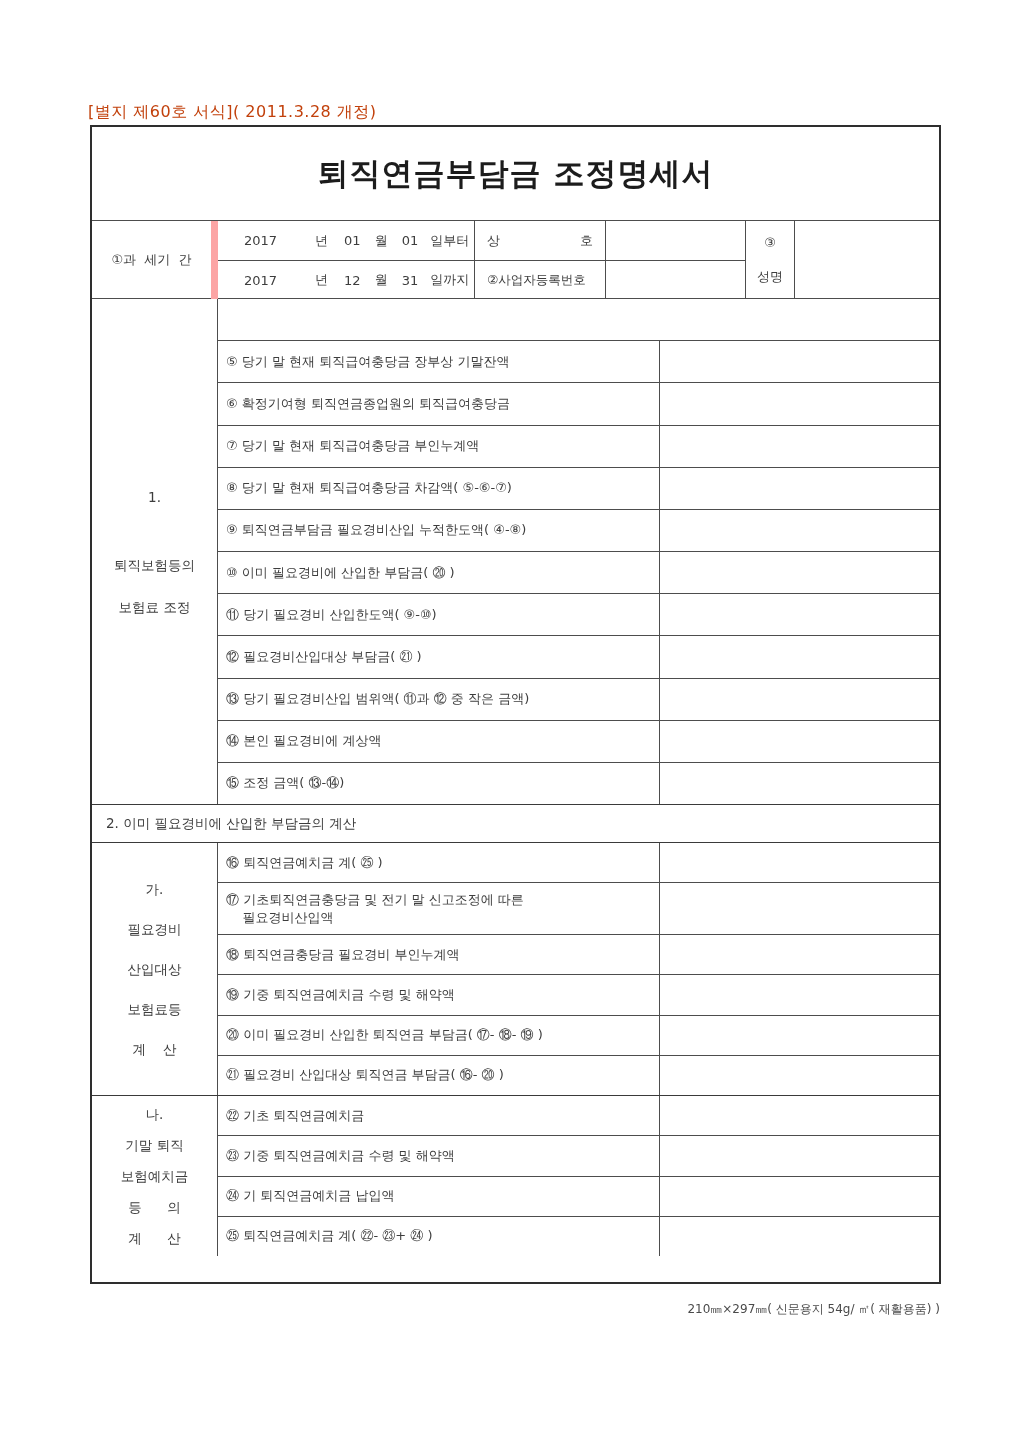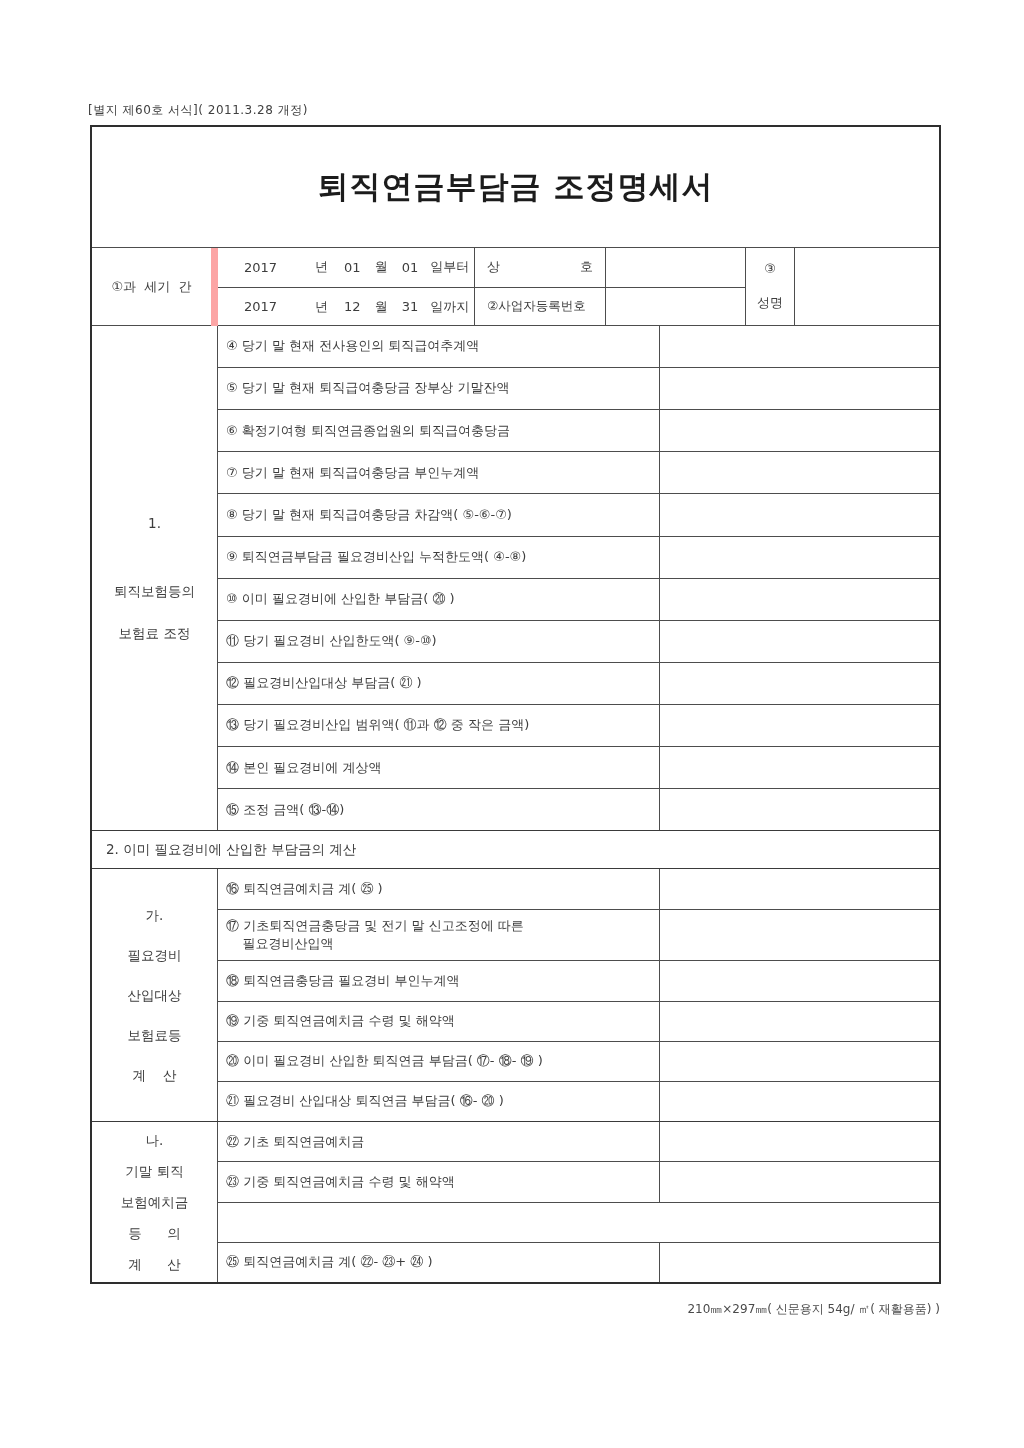--- a/index.html
+++ b/index.html
@@ -4,29 +4,29 @@
 <style>
   * { margin:0; padding:0; box-sizing:border-box; }
   html,body { background:#ffffff; }
   body {
     width:1024px; height:1448px; position:relative;
     font-family:"DejaVu Sans","Liberation Sans",sans-serif;
     color:#3d3d3d;
   }
   .note-top {
     position:absolute; left:88px; top:102px;
-    font-size:12px; color:#404040; letter-spacing:0.5px; white-space:pre;
+    font-size:16px; color:#c2410c; letter-spacing:0.5px; white-space:pre;
   }
   .form-box {
     position:absolute; left:90px; top:125px; width:851px; height:1159px;
     border:2px solid #2e2e2e; background:#fff;
     display:flex; flex-direction:column;
   }
   .title-row {
-    height:121px; display:flex; align-items:center; justify-content:center;
+    height:94px; display:flex; align-items:center; justify-content:center;
     border-bottom:1px solid #4d4d4d;
   }
   .title-row h1 {
     font-size:31px; font-weight:bold; color:#1c1c1c; letter-spacing:1px; white-space:pre;
   }
   
   .info {
     height:78px; display:grid;
     grid-template-columns:126px 256px 131px 140px 49px 1fr;
     grid-template-rows:39px 39px;
@@ -136,21 +136,20 @@
   </div>
 
   <div class="sec sec1">
     <div class="lab">
       <div>1.</div>
       <div>퇴직보험등의</div>
       <div>보험료 조정</div>
     </div>
     <div class="rows">
       <div class="row">
-          <div class="item">④ 당기 말 현재 전사용인의 퇴직급여추계액</div>
           <div class="val"></div>
         </div>
       <div class="row">
           <div class="item">⑤ 당기 말 현재 퇴직급여충당금 장부상 기말잔액</div>
           <div class="val"></div>
         </div>
       <div class="row">
           <div class="item">⑥ 확정기여형 퇴직연금종업원의 퇴직급여충당금</div>
           <div class="val"></div>
         </div>
@@ -243,20 +242,21 @@
     <div class="rows">
       <div class="row">
           <div class="item">㉒ 기초 퇴직연금예치금</div>
           <div class="val"></div>
         </div>
       <div class="row">
           <div class="item">㉓ 기중 퇴직연금예치금 수령 및 해약액</div>
           <div class="val"></div>
         </div>
       <div class="row">
+          <div class="item">㉔ 기 퇴직연금예치금 납입액</div>
           <div class="val"></div>
         </div>
       <div class="row">
           <div class="item">㉕ 퇴직연금예치금 계( ㉒- ㉓+ ㉔ )</div>
           <div class="val"></div>
         </div>
     </div>
   </div>
 
 </div>

